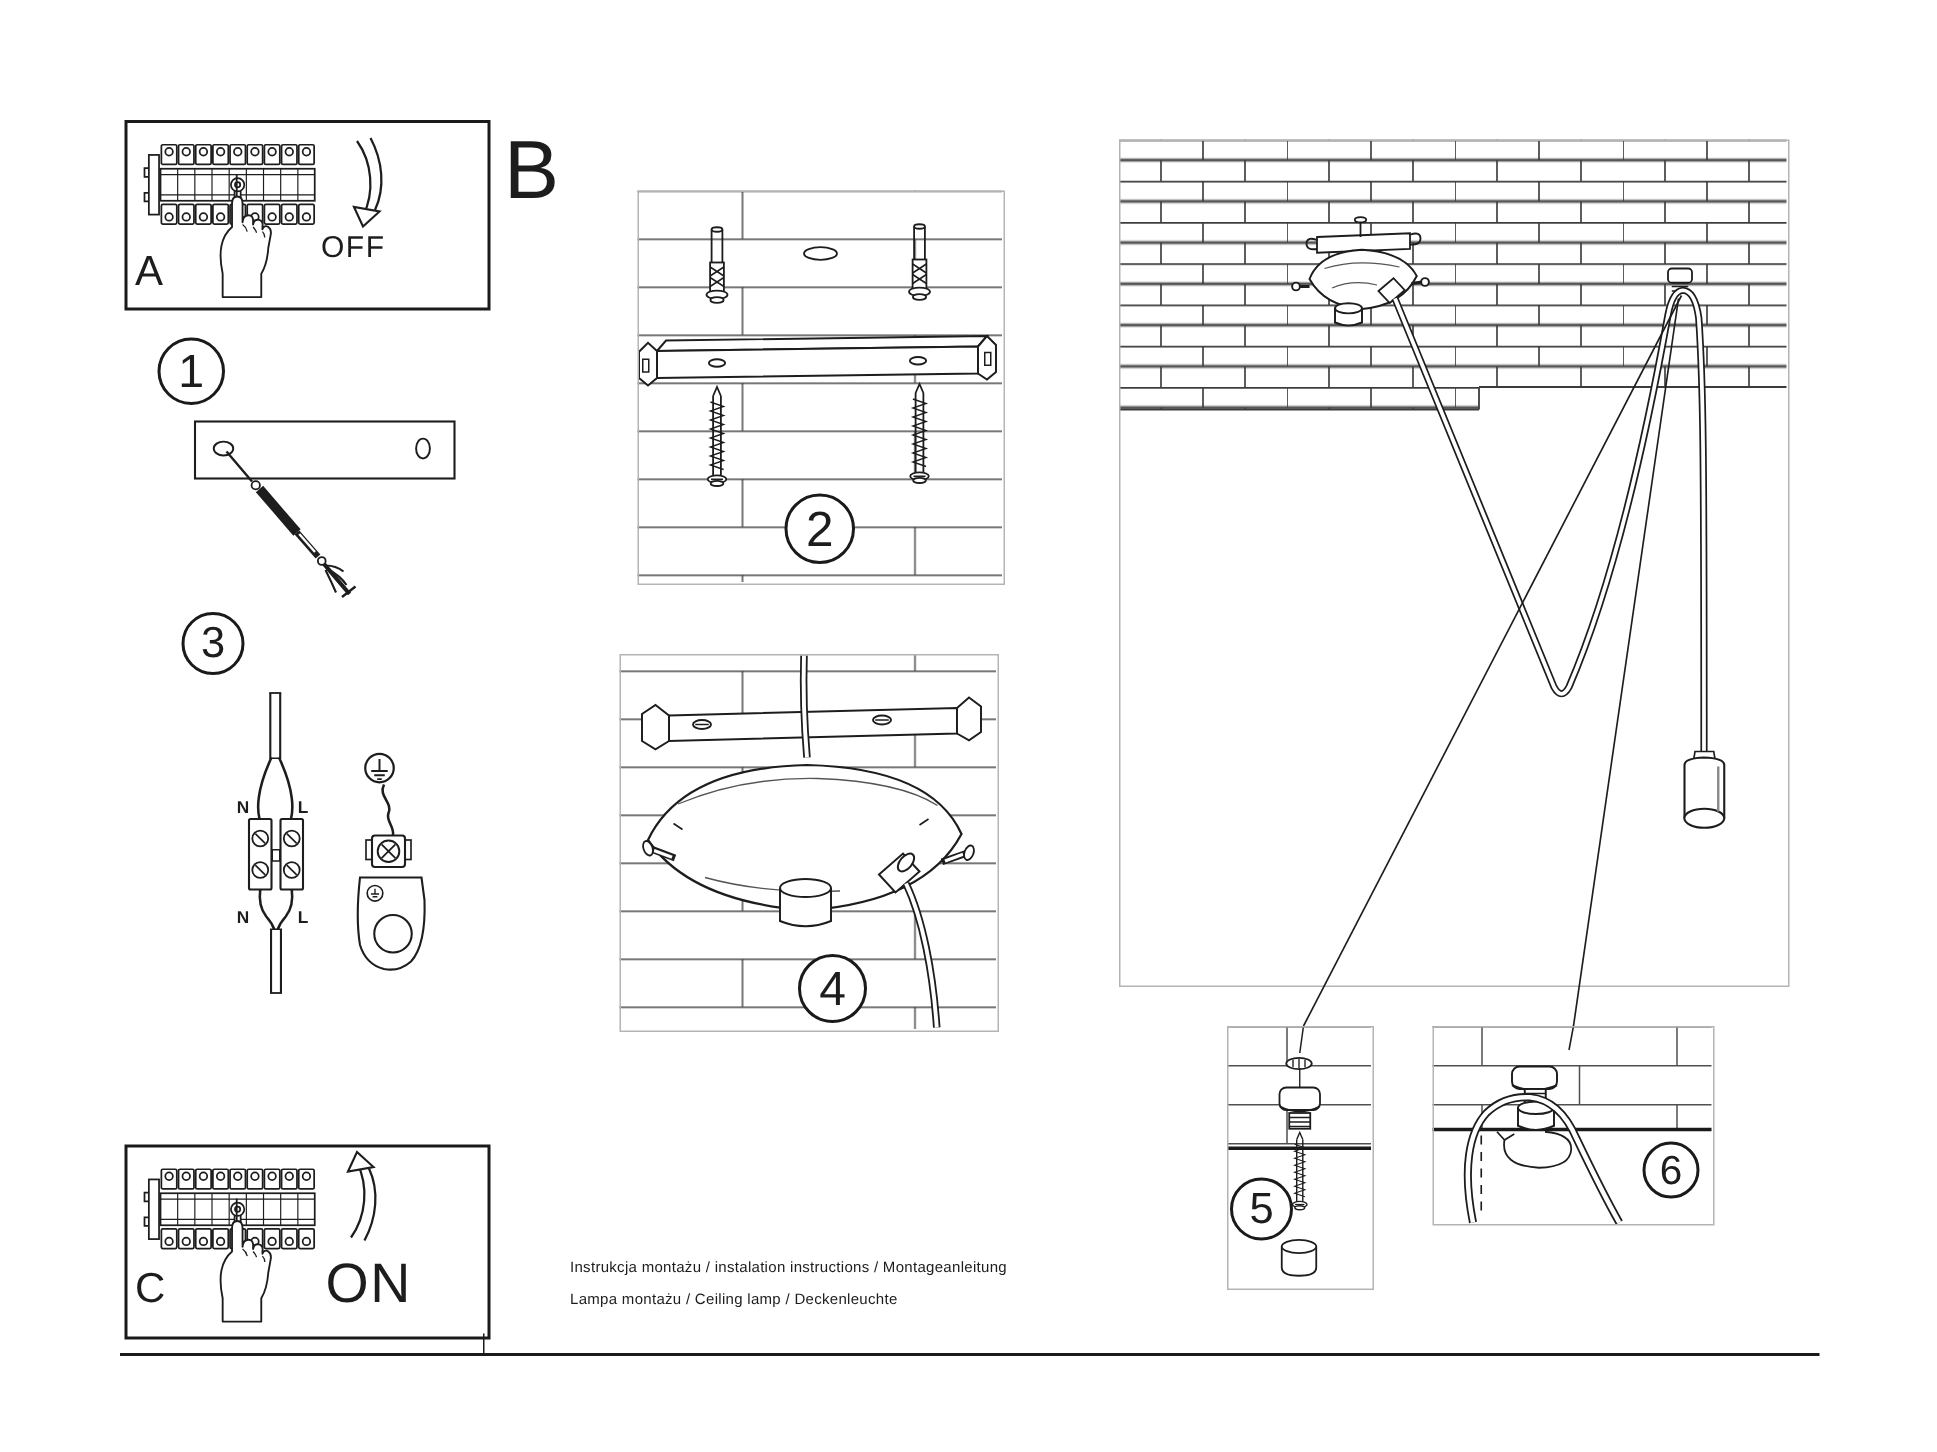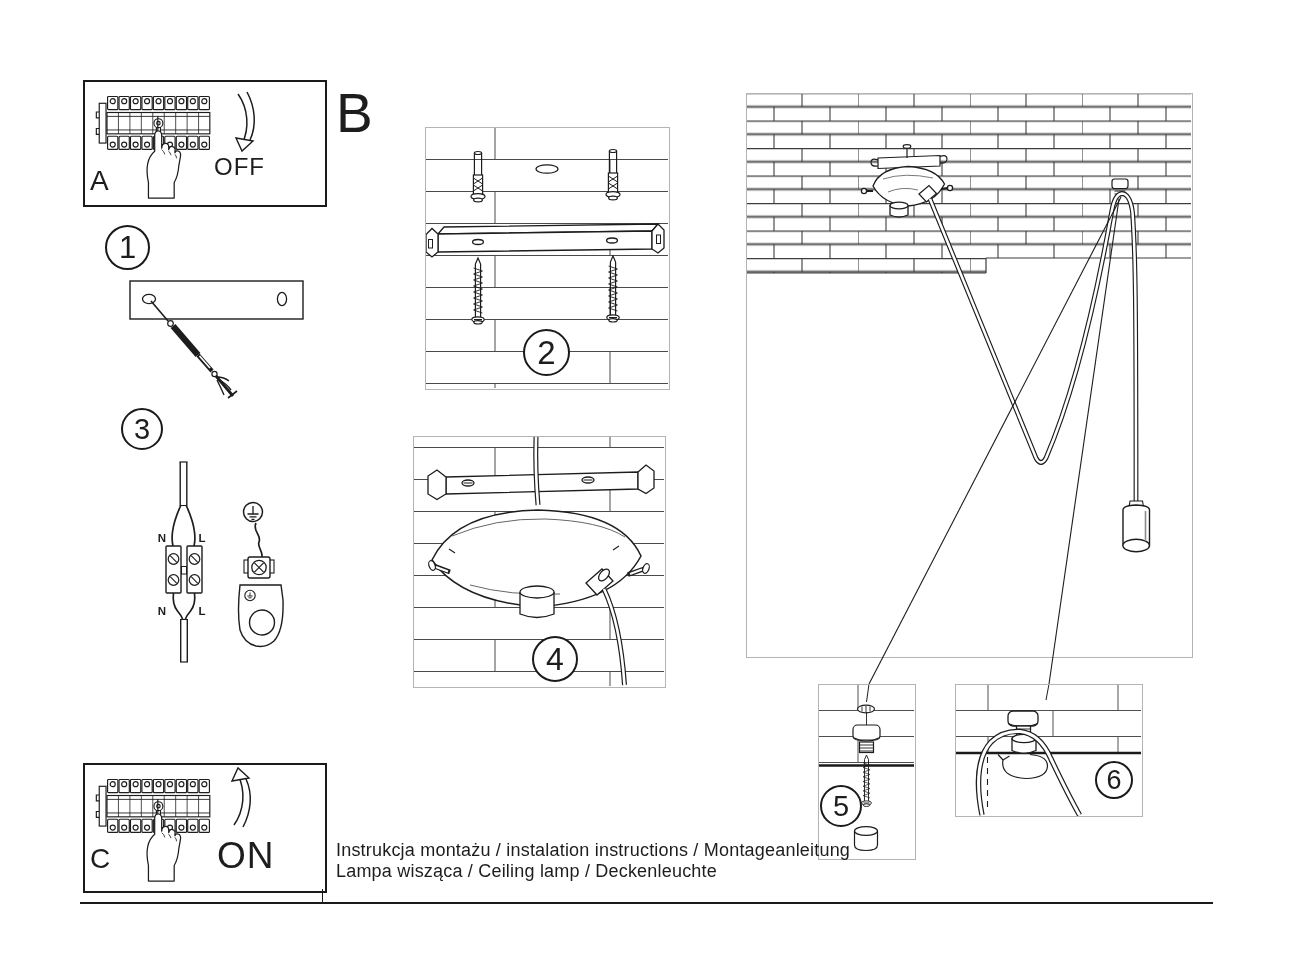--- a/index.html
+++ b/index.html
@@ -5,21 +5,21 @@
   html,body{margin:0;padding:0;background:#fff;}
   .sheet{position:relative;width:1291px;height:968px;background:#fff;overflow:hidden;
          font-family:"Liberation Sans",sans-serif;color:#1d1d1d;}
   svg.ill{position:absolute;display:block;overflow:visible;}
   .frame-b{position:absolute;border:2px solid #1a1a1a;background:transparent;}
   .frame-g{position:absolute;border:1px solid #b4b4b4;background:transparent;}
   .badge{position:absolute;background:#fff;border:2px solid #1a1a1a;border-radius:50%;
          display:flex;align-items:center;justify-content:center;line-height:1;z-index:6;}
   .lab{position:absolute;line-height:1;white-space:nowrap;z-index:6;}
   .rule{position:absolute;background:#1a1a1a;z-index:2;}
-  .footer-line{position:absolute;font-size:18px;letter-spacing:.2px;z-index:6;}
+  .footer-line{position:absolute;font-size:10px;letter-spacing:.2px;z-index:6;margin-left:44px;}
 </style>
 </head>
 <body>
 
 <div class="sheet">
 
   <svg width="0" height="0" style="position:absolute" aria-hidden="true">
     <defs>
       <pattern id="pbBig" x="746" y="93" width="112" height="27.5" patternUnits="userSpaceOnUse">
         <path d="M0,13.75 H112" stroke="#aaaaaa" stroke-width="3" fill="none"></path>
@@ -125,21 +125,21 @@
     </g>
     <g>
       <use href="#def-hand" transform="translate(157.8,131) scale(0.78)"></use>
     </g>
     <g>
       <use href="#def-arrow" transform="translate(238,94)"></use>
     </g>
   </svg>
   <div class="frame-b" style="left:83px;top:80px;width:240px;height:123px"></div>
   <div class="lab" style="left:90px;top:167px;font-size:28px">A</div>
-  <div class="lab" style="left:214px;top:155px;font-size:24px;letter-spacing:1px">OFF</div>
+  <div class="lab" style="left:214px;top:155px;font-size:20px;letter-spacing:1px">OFF</div>
 
   <svg class="ill" style="left:83px;top:763px" width="240" height="126" viewBox="83 763 240 126">
     <g>
       <use href="#def-breaker" transform="translate(107,779.5) scale(0.97)"></use>
       <path d="M157.8,799 V814" stroke="#1d1d1d" stroke-width="1.2"></path>
     </g>
     <g>
       <use href="#def-hand" transform="translate(157.8,814) scale(0.78)"></use>
     </g>
     <g>
@@ -405,17 +405,17 @@
       <path d="M1003,760 Q1000,777 1026,778.5 Q1047,778 1047.5,766 Q1047.5,756 1030,754.5"></path>
       <path d="M1003,760 L998,754.5 M1003,760 L1009.5,756"></path>
     </g>
   </svg>
   <div class="frame-g" style="left:955px;top:684px;width:186px;height:131px;z-index:4"></div>
   <div class="badge" style="left:1095px;top:761px;width:34px;height:34px;font-size:27px">
       <span>6</span>
     </div>
 
   <div class="footer-line" style="left:336px;top:840px">Instrukcja montażu / instalation instructions / Montageanleitung</div>
-  <div class="footer-line" style="left:336px;top:861px">Lampa wisząca / Ceiling lamp / Deckenleuchte</div>
+  <div class="footer-line" style="left:336px;top:861px">Lampa montażu / Ceiling lamp / Deckenleuchte</div>
   <div class="rule" style="left:80px;top:902px;width:1133px;height:1.6px"></div>
   <div class="rule" style="left:321.5px;top:889px;width:1.6px;height:14px"></div>
 
 </div>
 
 </body></html>

